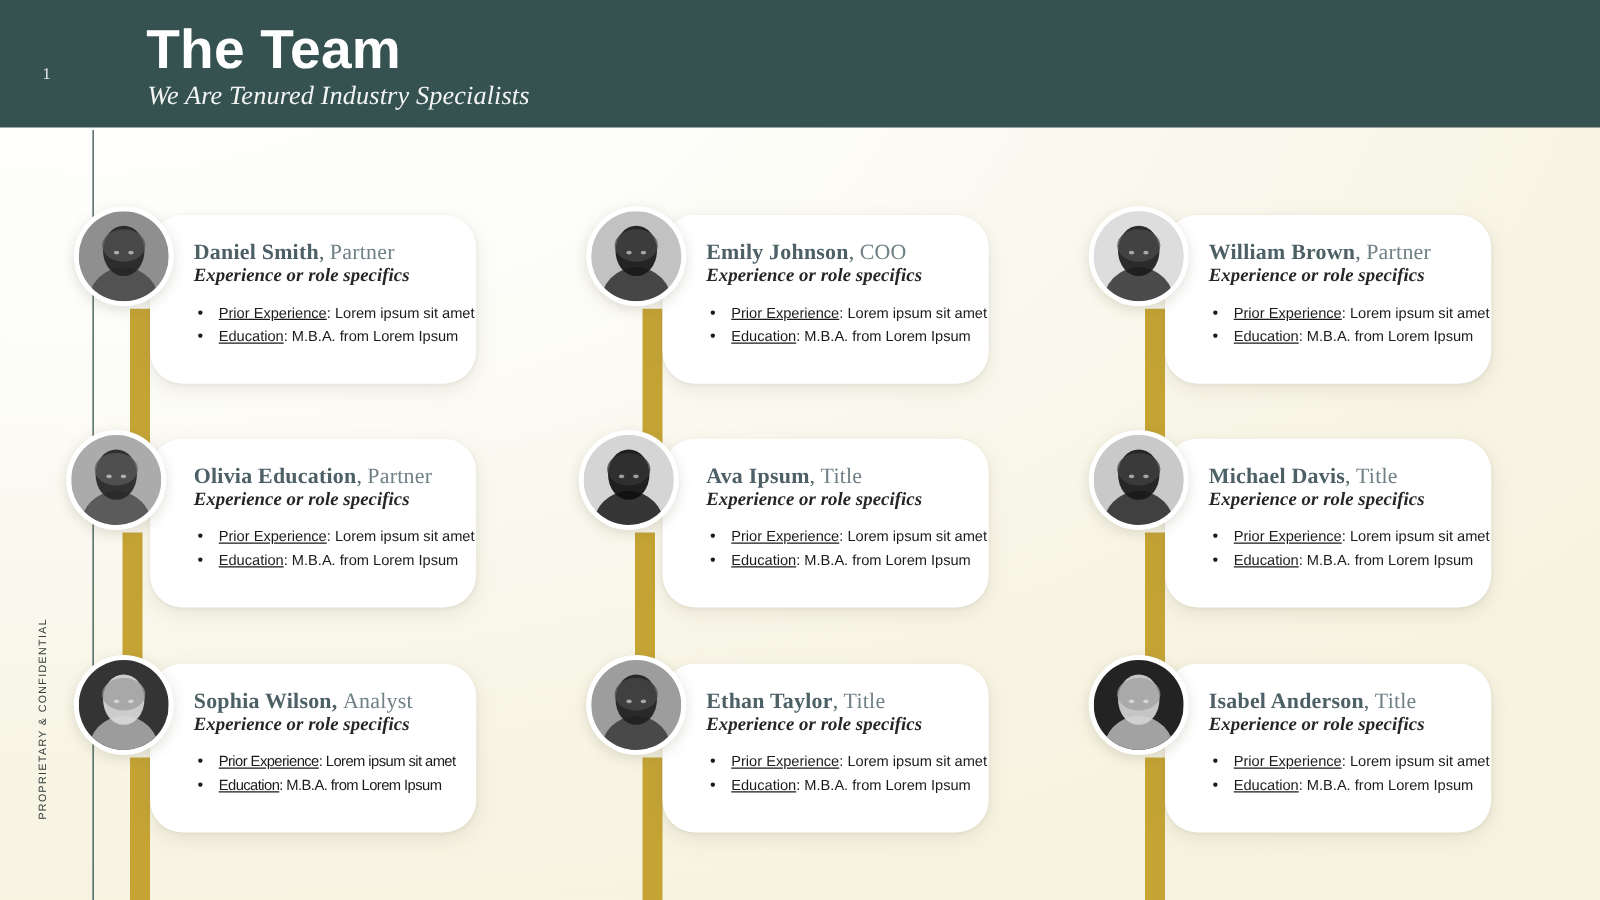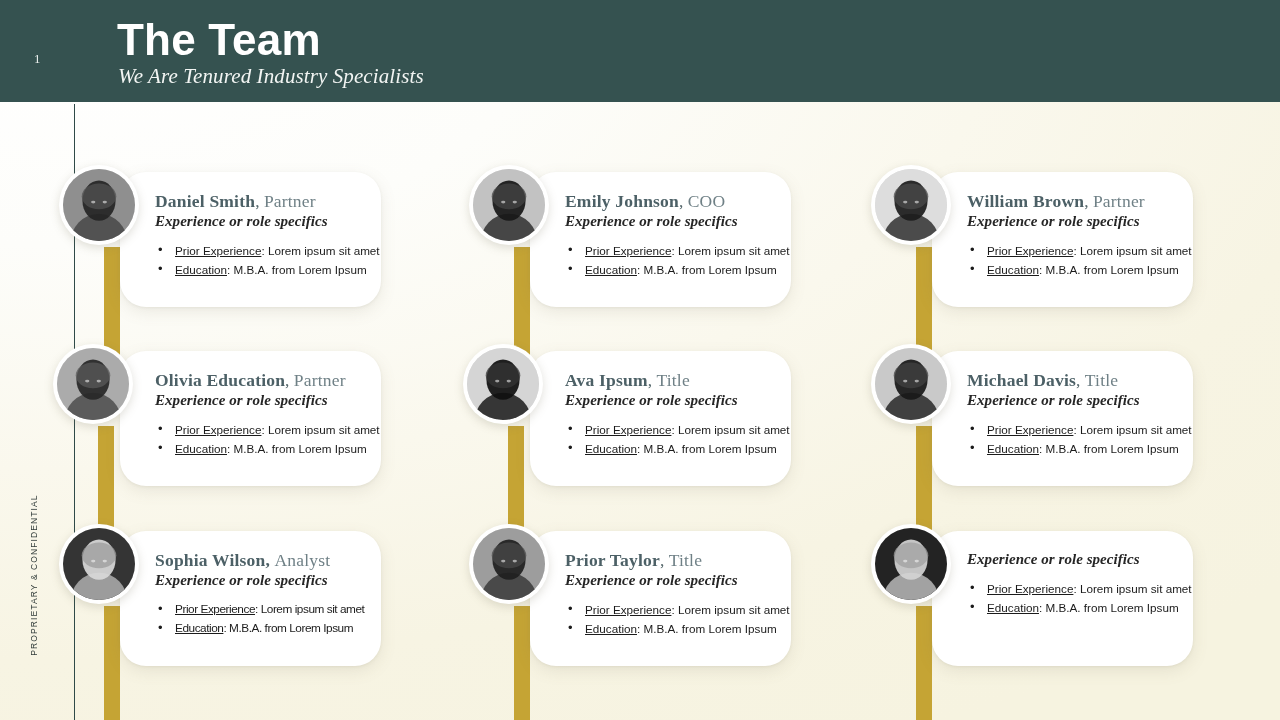--- a/index.html
+++ b/index.html
@@ -388,21 +388,21 @@
               <rect width="100" height="100" fill="#9b9b9b"></rect>
               <ellipse cx="50" cy="104" rx="40" ry="42" fill="#4d4d4d"></ellipse>
               <ellipse cx="50" cy="44" rx="23" ry="28" fill="#262626" opacity="0.92"></ellipse>
               <ellipse cx="50" cy="38" rx="24" ry="18" fill="#4d4d4d" opacity="0.75"></ellipse>
               <ellipse cx="42" cy="46" rx="3" ry="2" fill="#f2f2f2" opacity="0.55"></ellipse>
               <ellipse cx="58" cy="46" rx="3" ry="2" fill="#f2f2f2" opacity="0.55"></ellipse>
             </svg>
           </div>
         </div>
         <div class="body">
-          <div class="name-line"><span class="nm">Prior Taylor</span><span class="sep">, </span><span class="role">Title</span></div>
+          <div class="name-line"><span class="nm">Ethan Taylor</span><span class="sep">, </span><span class="role">Title</span></div>
           <div class="role-sub">Experience or role specifics</div>
           <div class="bullets">
             <div class="bullet"><span class="lbl">Prior Experience</span><span class="val">: Lorem ipsum sit amet</span></div>
             <div class="bullet"><span class="lbl">Education</span><span class="val">: M.B.A. from Lorem Ipsum</span></div>
           </div>
         </div>
       </div>
       <div class="card" style="left: 871px; top: 524px;">
         <div class="goldbar"></div>
         <div class="panel"></div>
@@ -412,20 +412,21 @@
               <rect width="100" height="100" fill="#2a2a2a"></rect>
               <ellipse cx="50" cy="104" rx="40" ry="42" fill="#9f9f9f"></ellipse>
               <ellipse cx="50" cy="44" rx="23" ry="28" fill="#cdcdcd" opacity="0.92"></ellipse>
               <ellipse cx="50" cy="38" rx="24" ry="18" fill="#9f9f9f" opacity="0.75"></ellipse>
               <ellipse cx="42" cy="46" rx="3" ry="2" fill="#f2f2f2" opacity="0.55"></ellipse>
               <ellipse cx="58" cy="46" rx="3" ry="2" fill="#f2f2f2" opacity="0.55"></ellipse>
             </svg>
           </div>
         </div>
         <div class="body">
+          <div class="name-line"><span class="nm">Isabel Anderson</span><span class="sep">, </span><span class="role">Title</span></div>
           <div class="role-sub">Experience or role specifics</div>
           <div class="bullets">
             <div class="bullet"><span class="lbl">Prior Experience</span><span class="val">: Lorem ipsum sit amet</span></div>
             <div class="bullet"><span class="lbl">Education</span><span class="val">: M.B.A. from Lorem Ipsum</span></div>
           </div>
         </div>
       </div>
     </div>
 </div>
 

